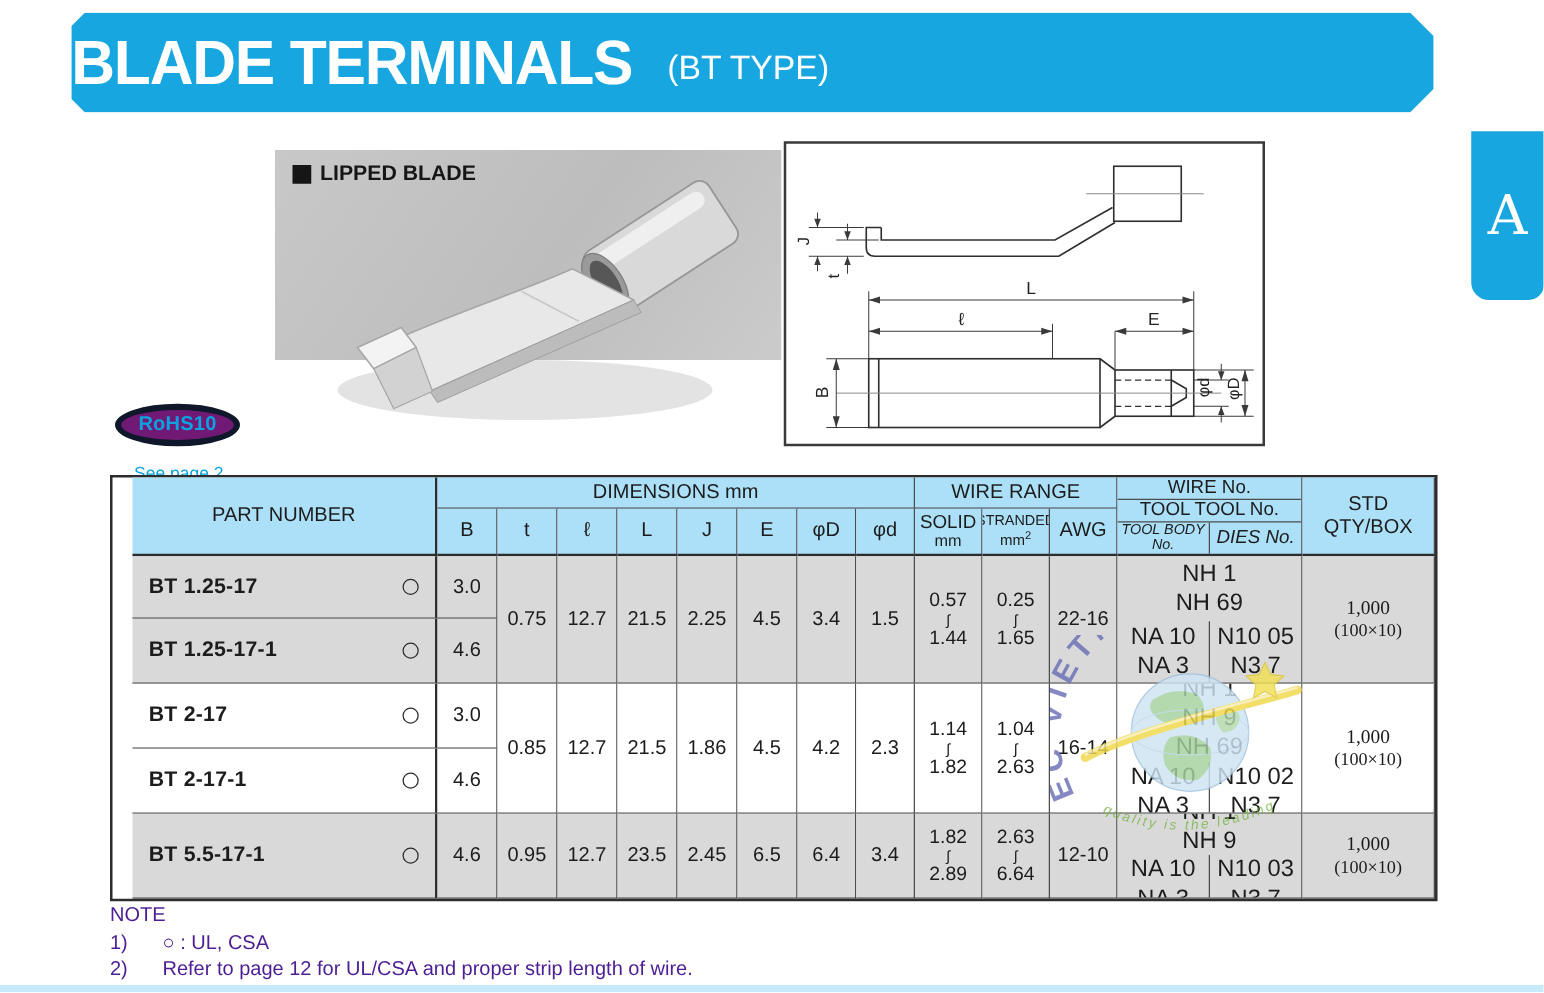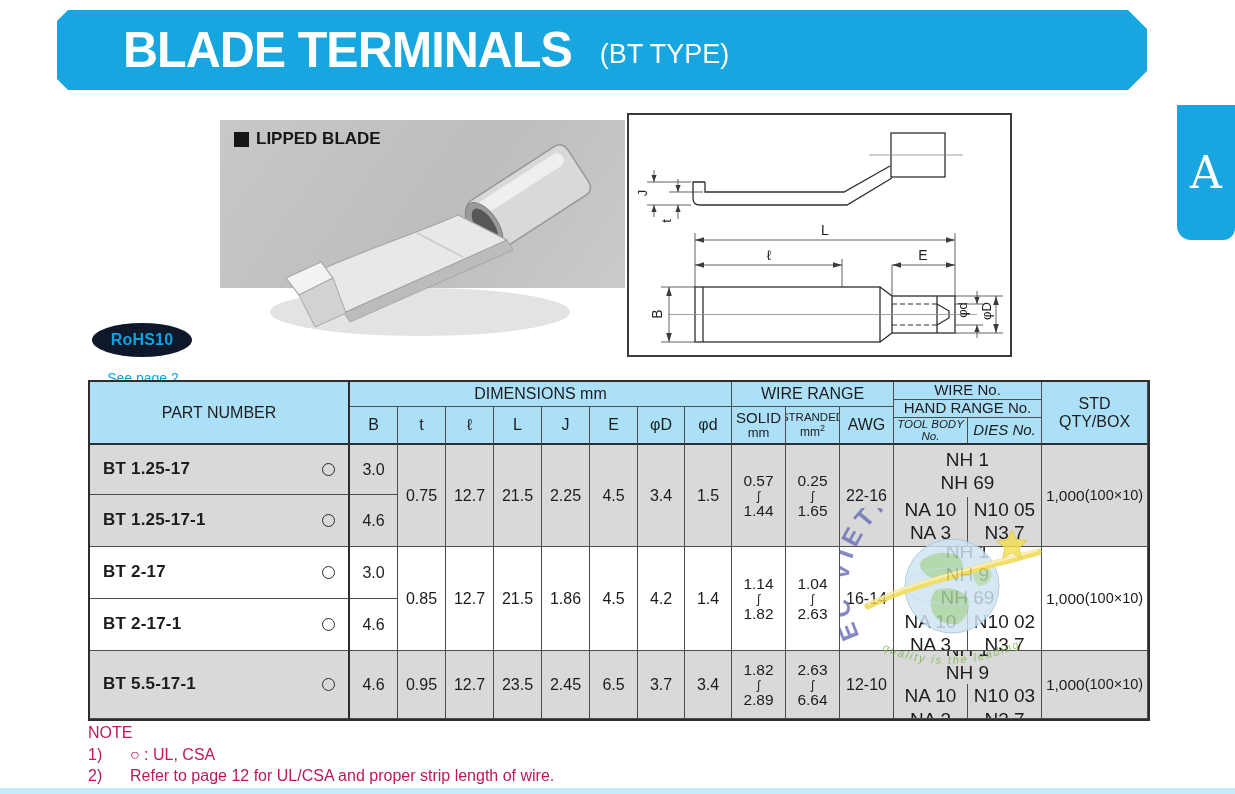--- a/index.html
+++ b/index.html
@@ -2,79 +2,79 @@
 <html><head>
 <meta charset="utf-8">
 <style>
   * { margin:0; padding:0; box-sizing:border-box; }
   html,body { width:1235px; height:794px; background:#ffffff; font-family:"Liberation Sans", sans-serif; }
   #page { position:relative; width:1235px; height:794px; overflow:hidden; background:#fff; }
 
   
   #banner { position:absolute; left:57px; top:10px; width:1090px; height:80px; background:#18A6E0;
     clip-path:polygon(11px 0%, calc(100% - 19px) 0%, 100% 19px, 100% calc(100% - 19px), calc(100% - 19px) 100%, 11px 100%, 0% calc(100% - 11px), 0% 11px);
-    display:flex; align-items:center; padding-left:66px; color:#fff; }
+    display:flex; align-items:center; color:#fff; }
   #banner .t1 { font-size:50px; font-weight:bold; letter-spacing:-1px; transform:scaleX(.97); transform-origin:left; }
   #banner .t2 { font-size:27px; margin-left:14px; margin-top:8px; }
 
   
   #side-tab { position:absolute; right:0; top:105px; width:58px; height:135px; background:#18A6E0;
     border-radius:0 0 12px 14px; display:flex; align-items:center; justify-content:center; }
   #side-tab span { font-family:"DejaVu Serif", serif; font-size:44px; color:#fff; }
 
   
   #photo { position:absolute; left:220px; top:120px; width:405px; height:168px;
     background:linear-gradient(125deg,#c8c8c8 0%,#bdbdbd 55%,#cbcbcb 100%); }
   #photo-label { position:absolute; left:14px; top:9px; font-size:17px; font-weight:bold; color:#161616; display:flex; align-items:center; }
   #photo-label .sq { display:inline-block; width:15px; height:15px; background:#161616; margin-right:7px; }
 
   
   #rohs { position:absolute; left:92px; top:323px; width:102px; text-align:center; }
-  #rohs .oval { width:100px; height:34px; border:5px solid #0f172a; background:#0f172a; border-radius:50%;
+  #rohs .oval { width:100px; height:34px; border:5px solid #0f172a; background:#701a75; border-radius:50%;
     display:flex; align-items:center; justify-content:center; color:#0BA3DF; font-weight:bold; font-size:16px; letter-spacing:.2px; }
   #rohs .see { margin-top:13px; color:#0BA3DF; font-size:14px; }
 
   
   #diagram { position:absolute; left:627px; top:113px; width:385px; height:244px; border:2px solid #3a3a3a; background:#fff; }
 
   
   #spec-table { position:absolute; left:88px; top:380px; display:grid; background:#fff;
     grid-template-columns:260px 48px 48px 48px 48px 48px 48px 47px 47px 54px 54px 54px 74px 74px 106px;
     grid-template-rows:25px 38px 50px 52px 52px 52px 68px;
     border:2px solid #2d2d2d; color:#1c1c1c; }
   .c { border-right:1px solid #4d4d4d; border-bottom:1px solid #4d4d4d; display:flex; align-items:center; justify-content:center;
     font-size:16px; line-height:1.1; text-align:center; overflow:hidden; }
   .h { background:#ABE0F8; }
   .hb { border-bottom-width:2px; border-bottom-color:#2d2d2d; }
-  .pr { border-right-width:2px; border-right-color:#2d2d2d; }
+  .pr { border-right-width:2px; border-right-color:#2d2d2d;margin-left:16px; }
   .g1 { background:#D9D9D9; } .g2 { background:#ffffff; } .g3 { background:#D9D9D9; }
   .part { justify-content:space-between; padding:0 13px; font-weight:bold; font-size:17px; letter-spacing:.2px; text-align:left; }
   .ul-mark { width:13px; height:13px; border:1.7px solid #2c2c2c; border-radius:50%; flex:0 0 auto; }
   .col2 { flex-direction:column; }
   .small { font-size:13px; }
   .range { flex-direction:column; font-size:15.5px; line-height:1.12; }
   .range .rsym { font-size:12px; line-height:1; }
   .toolhdr { flex-direction:column; padding:0; align-items:stretch; }
   .toolhdr > div { flex:1; display:flex; align-items:center; justify-content:center; }
   .toolhdr .r1, .toolhdr .r2 { border-bottom:1px solid #4d4d4d; font-size:15px; }
   .toolhdr .r3 { padding:0; font-size:15px;font-style:italic; }
   .toolhdr .r3 .half { flex:1; display:flex; align-items:center; justify-content:center; height:100%; }
   .toolhdr .r3 .half.first { border-right:1px solid #4d4d4d; font-size:11.5px; }
   .toolcell { flex-direction:column; align-items:stretch; padding:0; font-size:19px; }
   .toolcell .ttop { flex:1.05; display:flex; flex-direction:column; align-items:center; justify-content:center; line-height:1.22; }
   .toolcell .tbot { flex:1; display:flex; align-items:stretch; }
   .toolcell .tbot .half { flex:1; display:flex; flex-direction:column; align-items:center; justify-content:center; line-height:1.25; }
   .toolcell .tbot .half.first { border-right:1px solid #4d4d4d; }
-  .qty { flex-direction:row; font-size:15.5px; line-height:1.25; }
+  .qty { flex-direction:column; font-size:15.5px; line-height:1.25;font-family:Liberation Serif, serif; }
   .qty .sub { font-size:14.5px; }
   .stranded-hd { font-size:11.5px; line-height:1; flex-direction:column; }
   .stranded-hd sup { font-size:9px; }
 
   
-  #note { position:absolute; left:88px; top:724px; color:#be185d; font-size:16px; }
+  #note { position:absolute; left:88px; top:724px; color:#4c1d95; font-size:16px; }
   #note .nt { margin-bottom:4px; }
   #note .row { display:flex; margin-top:3px; }
   #note .num { width:42px; }
 
   #footer-strip { position:absolute; left:0; bottom:0; width:100%; height:6px; background:#C7EAFA; }
 
   
   #watermark { position:absolute; left:840px; top:508px; width:230px; height:175px; opacity:.82; pointer-events:none; z-index:6; }
 
   svg text { font-family:"Liberation Sans", sans-serif; }
@@ -217,21 +217,21 @@
       <span style="font-size:15px">SOLID</span>
       <span class="small">mm</span>
     </div>
     <div class="c h hb stranded-hd" style="grid-area:2/11/3/12">
       <span>STRANDED</span>
       <span style="font-size:12px"><span>mm</span><sup>2</sup></span>
     </div>
     <div class="c h hb" style="grid-area:2/12/3/13">AWG</div>
     <div class="c h hb toolhdr" style="grid-area:1/13/3/15">
       <div class="r1">WIRE No.</div>
-      <div class="r2">HAND RANGE No.</div>
+      <div class="r2">TOOL TOOL No.</div>
       <div class="r3">
         <div class="half first">TOOL BODY No.</div>
         <div class="half">DIES No.</div>
       </div>
     </div>
     <div class="c h hb col2" style="grid-area:1/15/3/16">
       <span>STD</span>
       <span>QTY/BOX</span>
     </div>
 
@@ -293,21 +293,21 @@
       <span>BT 2-17-1</span>
         <span class="ul-mark"></span>
     </div>
     <div class="c g2" style="grid-area:6/2/7/3">4.6</div>
     <div class="c g2" style="grid-area:5/3/7/4">0.85</div>
     <div class="c g2" style="grid-area:5/4/7/5">12.7</div>
     <div class="c g2" style="grid-area:5/5/7/6">21.5</div>
     <div class="c g2" style="grid-area:5/6/7/7">1.86</div>
     <div class="c g2" style="grid-area:5/7/7/8">4.5</div>
     <div class="c g2" style="grid-area:5/8/7/9">4.2</div>
-    <div class="c g2" style="grid-area:5/9/7/10">1.4</div>
+    <div class="c g2" style="grid-area:5/9/7/10">2.3</div>
     <div class="c g2 range" style="grid-area:5/10/7/11">
       <span>1.14</span>
         <span class="rsym">ʃ</span>
         <span>1.82</span>
     </div>
     <div class="c g2 range" style="grid-area:5/11/7/12">
       <span>1.04</span>
         <span class="rsym">ʃ</span>
         <span>2.63</span>
     </div>
@@ -337,21 +337,21 @@
     <div class="c g3 part pr" style="grid-area:7/1/8/2">
       <span>BT 5.5-17-1</span>
         <span class="ul-mark"></span>
     </div>
     <div class="c g3" style="grid-area:7/2/8/3">4.6</div>
     <div class="c g3" style="grid-area:7/3/8/4">0.95</div>
     <div class="c g3" style="grid-area:7/4/8/5">12.7</div>
     <div class="c g3" style="grid-area:7/5/8/6">23.5</div>
     <div class="c g3" style="grid-area:7/6/8/7">2.45</div>
     <div class="c g3" style="grid-area:7/7/8/8">6.5</div>
-    <div class="c g3" style="grid-area:7/8/8/9">3.7</div>
+    <div class="c g3" style="grid-area:7/8/8/9">6.4</div>
     <div class="c g3" style="grid-area:7/9/8/10">3.4</div>
     <div class="c g3 range" style="grid-area:7/10/8/11">
       <span>1.82</span>
         <span class="rsym">ʃ</span>
         <span>2.89</span>
     </div>
     <div class="c g3 range" style="grid-area:7/11/8/12">
       <span>2.63</span>
         <span class="rsym">ʃ</span>
         <span>6.64</span>

